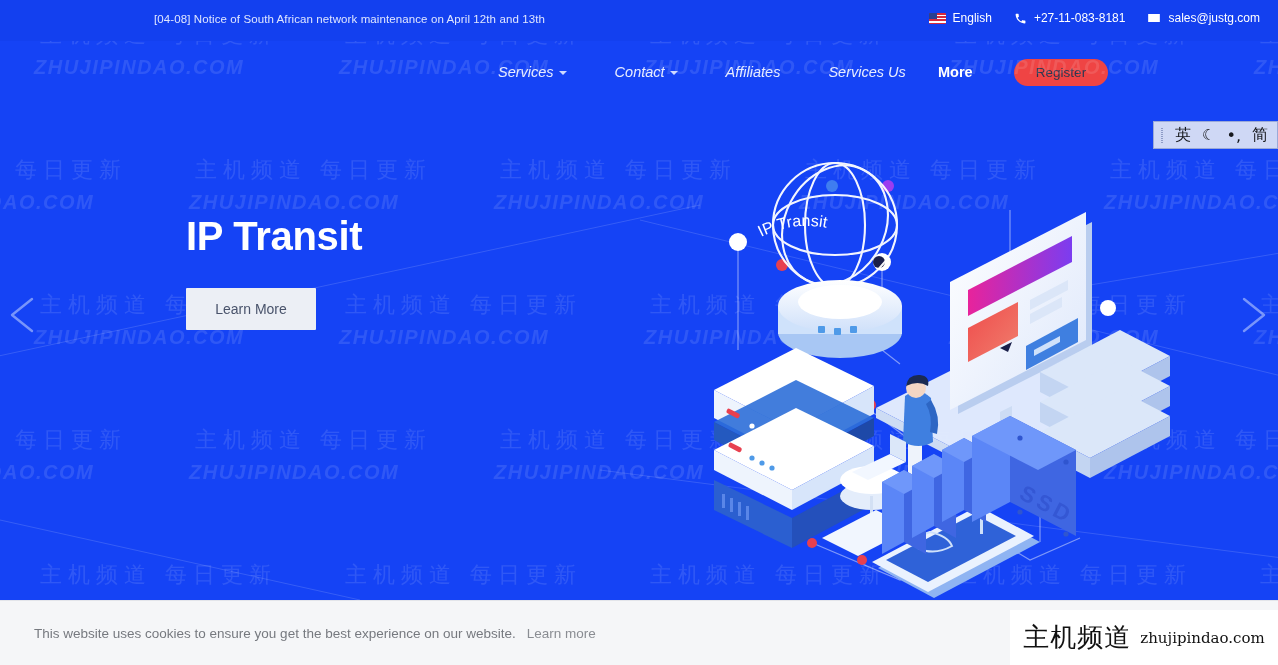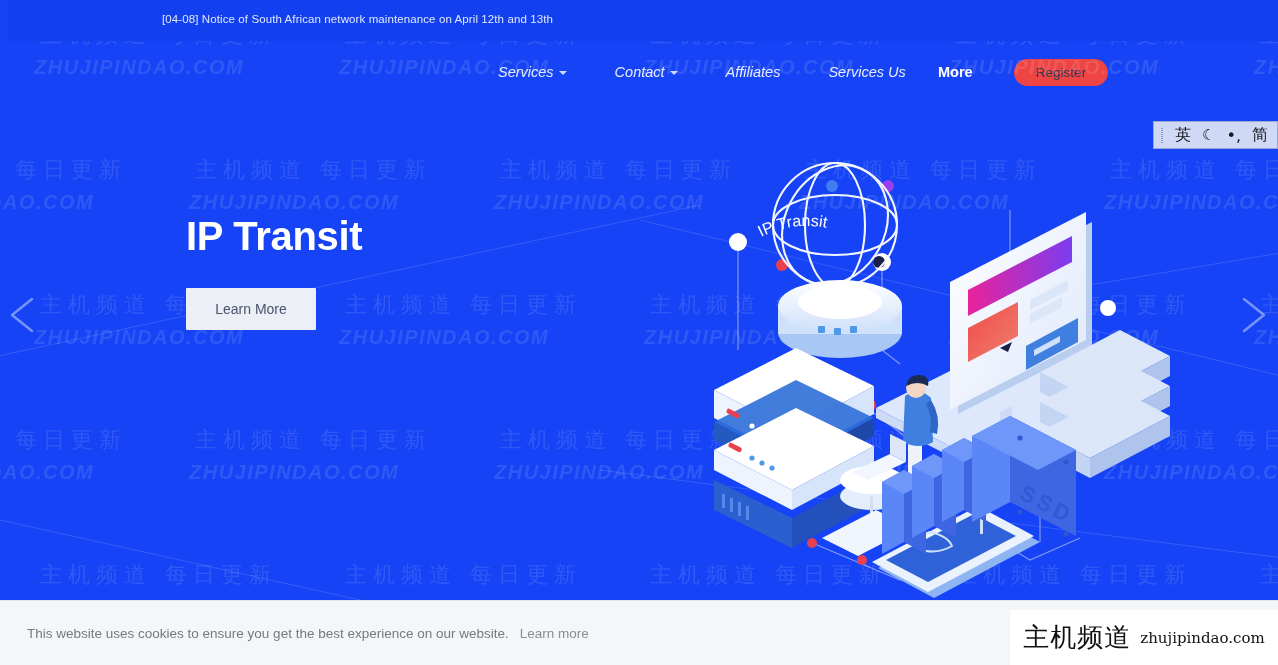--- a/index.html
+++ b/index.html
@@ -20,21 +20,20 @@
 
   
   .hero-lines{ position:absolute; inset:0; pointer-events:none; }
 
   
   .topbar{
     position:absolute; top:0; left:0; right:0; height:41px;
     background:#1340ef;
     display:flex; align-items:center;
     z-index:30;
-    margin-left:8px;
   }
   .announce{
     position:absolute; left:154px; top:13px;
     font-size:11.5px; color:#dfe6ff; white-space:nowrap;
     letter-spacing:.1px;
   }
   .top-right{
     position:absolute; right:18px; top:11px;
     display:flex; align-items:center; gap:22px;
     font-size:12px; color:#ffffff;
@@ -151,21 +150,21 @@
 
   
   .cookie{
     position:absolute; left:0; right:0; bottom:0; height:65px;
     background:#f5f6f8;
     border-top:1px solid #e3e5ea;
     display:flex; align-items:center;
     z-index:50;
   }
   .cookie-text{
-    margin-left:27px; font-size:13.5px; color:#76797f;
+    margin-left:34px; font-size:13.5px; color:#76797f;
   }
   .cookie-link{
     margin-left:11px; font-size:13.5px; color:#8a8d93;
     text-decoration:none; cursor:pointer;
   }
 
   
   .badge{
     position:absolute; right:0; bottom:0; width:268px; height:55px;
     background:#ffffff;
@@ -464,20 +463,45 @@
     <polyline points="16,8 36,24 16,40" fill="none" stroke="#c9d8ff" stroke-width="2.4" stroke-linecap="round" stroke-linejoin="round"></polyline>
   </svg>
 
   <div class="hero-copy">
     <h1 class="hero-title">IP Transit</h1>
     <button class="learn-btn">Learn More</button>
   </div>
 
   <div class="topbar">
     <a class="announce" href="#" style="text-decoration:none;color:#dfe6ff;">[04-08] Notice of South African network maintenance on April 12th and 13th</a>
+    <div class="top-right">
+
+      <div class="grp">
+        <span class="flag"></span>
+        <span>English</span>
+      </div>
+
+      <div class="grp">
+        <span class="ico">
+          <svg width="13" height="13" viewBox="0 0 24 24" fill="#ffffff">
+            <path d="M6.6 10.8c1.4 2.8 3.8 5.1 6.6 6.6l2.2-2.2c.3-.3.7-.4 1-.2 1.2.4 2.4.6 3.7.6.6 0 1 .4 1 1V20c0 .6-.4 1-1 1C10.6 21 3 13.4 3 4c0-.6.4-1 1-1h3.5c.6 0 1 .4 1 1 0 1.3.2 2.5.6 3.7.1.4 0 .8-.2 1l-2.3 2.1z"></path>
+          </svg>
+        </span>
+        <span>+27-11-083-8181</span>
+      </div>
+
+      <div class="grp">
+        <span class="ico">
+          <svg width="14" height="14" viewBox="0 0 24 24" fill="#ffffff">
+            <path d="M2 5h20v14H2V5zm10 8L3.2 6.5h17.6L12 13z"></path>
+          </svg>
+        </span>
+        <span>sales@justg.com</span>
+      </div>
+    </div>
   </div>
 
   <div class="nav">
 
 
     <nav class="menu">
       <a class="mi" href="#" style="text-decoration:none;color:inherit;">
         <span>Services</span>
         <i class="caret"></i>
       </a>

